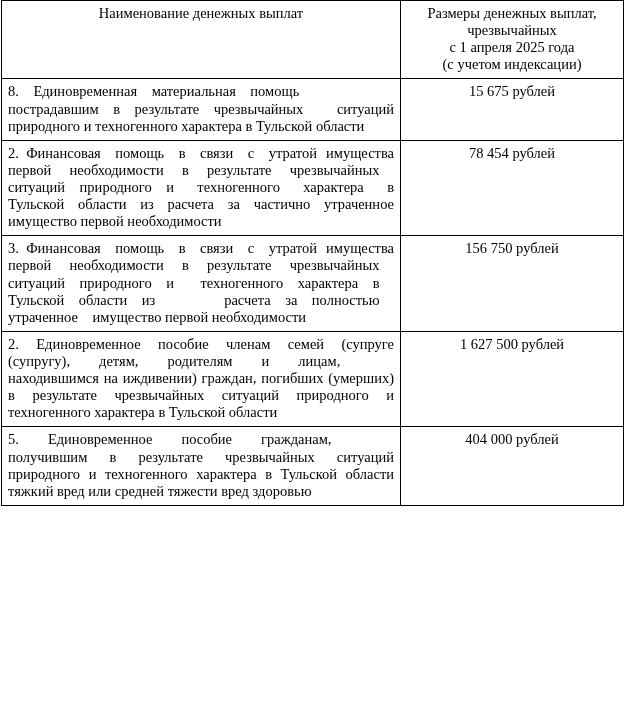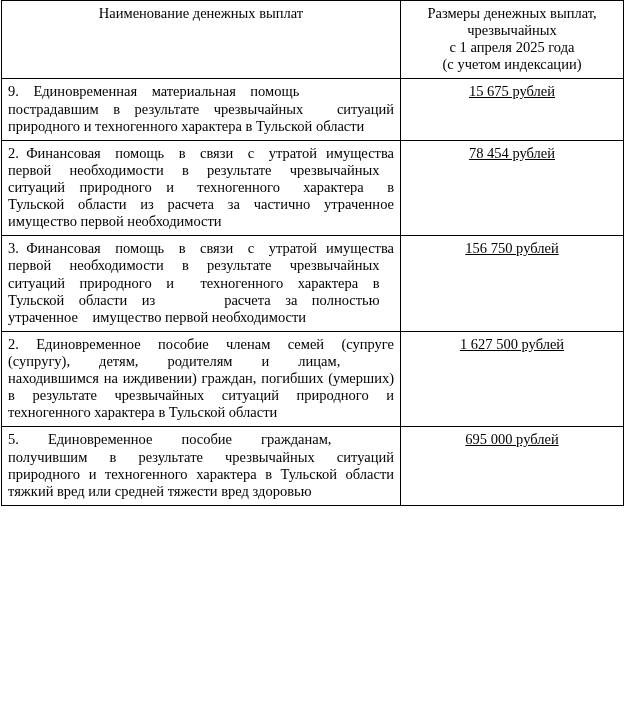--- a/index.html
+++ b/index.html
@@ -52,21 +52,20 @@
     display: block;
   }
   .name-cell {
     text-align: justify;
     text-align-last: left;
     hyphens: none;
   }
   .amount-cell {
     text-align: center;
     vertical-align: top;
-    text-decoration: underline;
   }
 </style>
 </head>
 <body>
 
 <div class="page">
   <table class="payments">
     <colgroup>
       <col class="c1">
       <col class="c2">
@@ -75,34 +74,34 @@
       <tr>
         <td class="head-cell-1">Наименование денежных выплат</td>
         <td class="head-cell-2">
           <span class="head-line">Размеры денежных выплат,</span>
           <span class="head-line">чрезвычайных</span>
           <span class="head-line">с 1 апреля 2025 года</span>
           <span class="head-line">(с учетом индексации)</span>
         </td>
       </tr>
       <tr>
-        <td class="name-cell">9. Единовременная материальная помощь пострадавшим в результате чрезвычайных ситуаций природного и техногенного характера в Тульской области</td>
+        <td class="name-cell">8. Единовременная материальная помощь пострадавшим в результате чрезвычайных ситуаций природного и техногенного характера в Тульской области</td>
         <td class="amount-cell">15 675 рублей</td>
       </tr>
       <tr>
         <td class="name-cell">2. Финансовая помощь в связи с утратой имущества первой необходимости в результате чрезвычайных ситуаций природного и техногенного характера в Тульской области из расчета за частично утраченное имущество первой необходимости</td>
         <td class="amount-cell">78 454 рублей</td>
       </tr>
       <tr>
         <td class="name-cell">3. Финансовая помощь в связи с утратой имущества первой необходимости в результате чрезвычайных ситуаций природного и техногенного характера в Тульской области из расчета за полностью утраченное имущество первой необходимости</td>
         <td class="amount-cell">156 750 рублей</td>
       </tr>
       <tr>
         <td class="name-cell">2. Единовременное пособие членам семей (супруге (супругу),  детям,  родителям  и  лицам, находившимся на иждивении) граждан, погибших (умерших) в результате чрезвычайных ситуаций природного и техногенного характера в Тульской области</td>
         <td class="amount-cell">1 627 500 рублей</td>
       </tr>
       <tr>
         <td class="name-cell">5.  Единовременное  пособие  гражданам, получившим в результате чрезвычайных ситуаций природного и техногенного характера в Тульской области тяжкий вред или средней тяжести вред здоровью</td>
-        <td class="amount-cell">695 000 рублей</td>
+        <td class="amount-cell">404 000 рублей</td>
       </tr>
     </tbody>
   </table>
 </div>
 
 </body></html>

